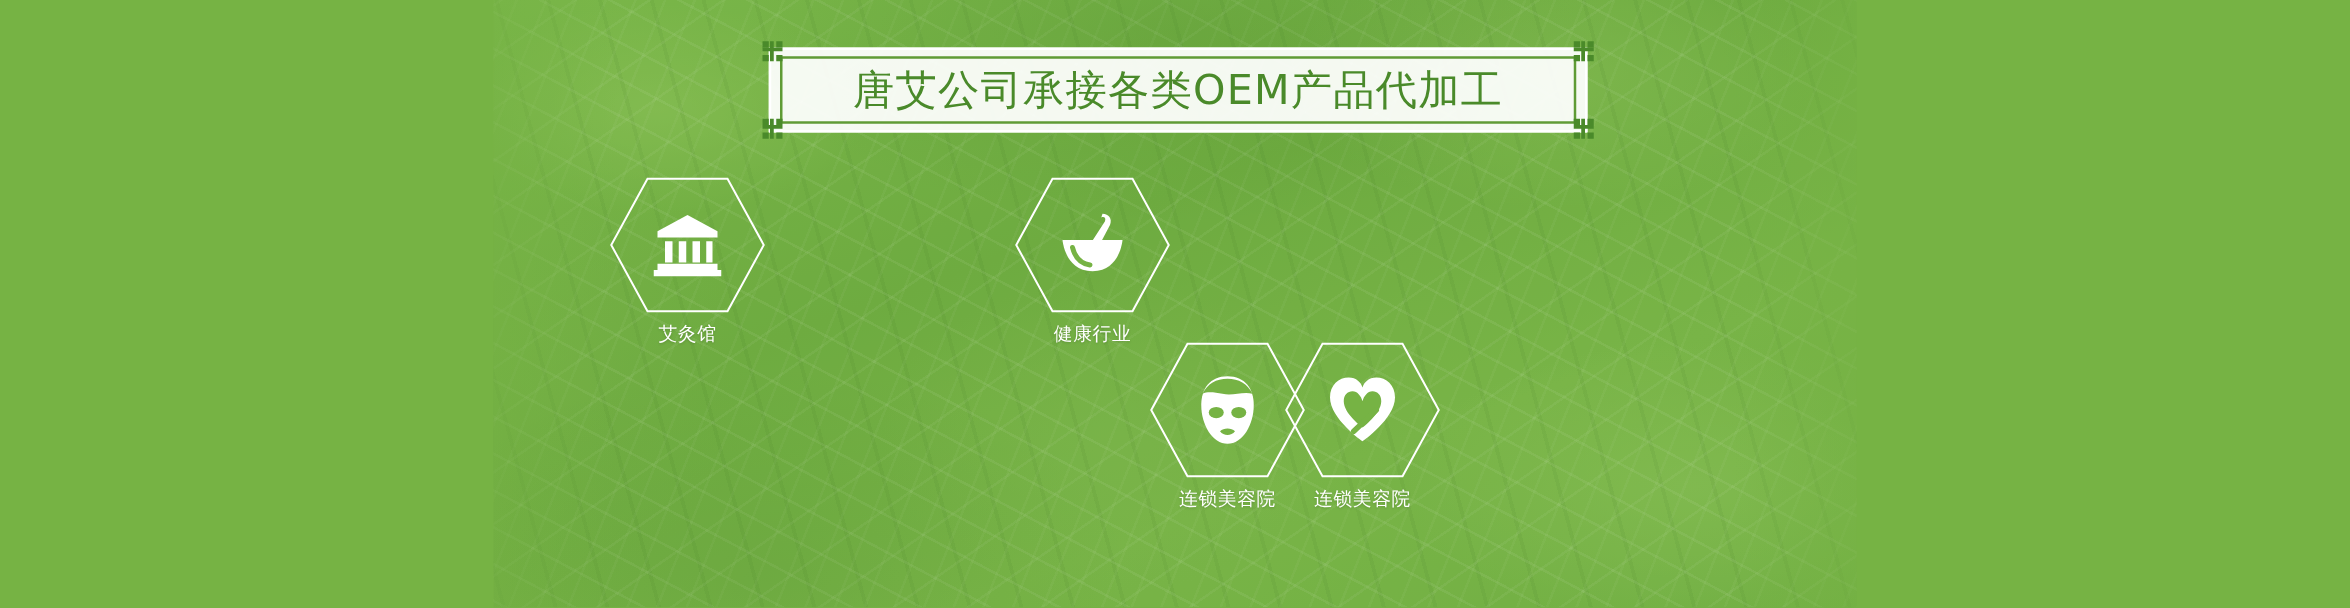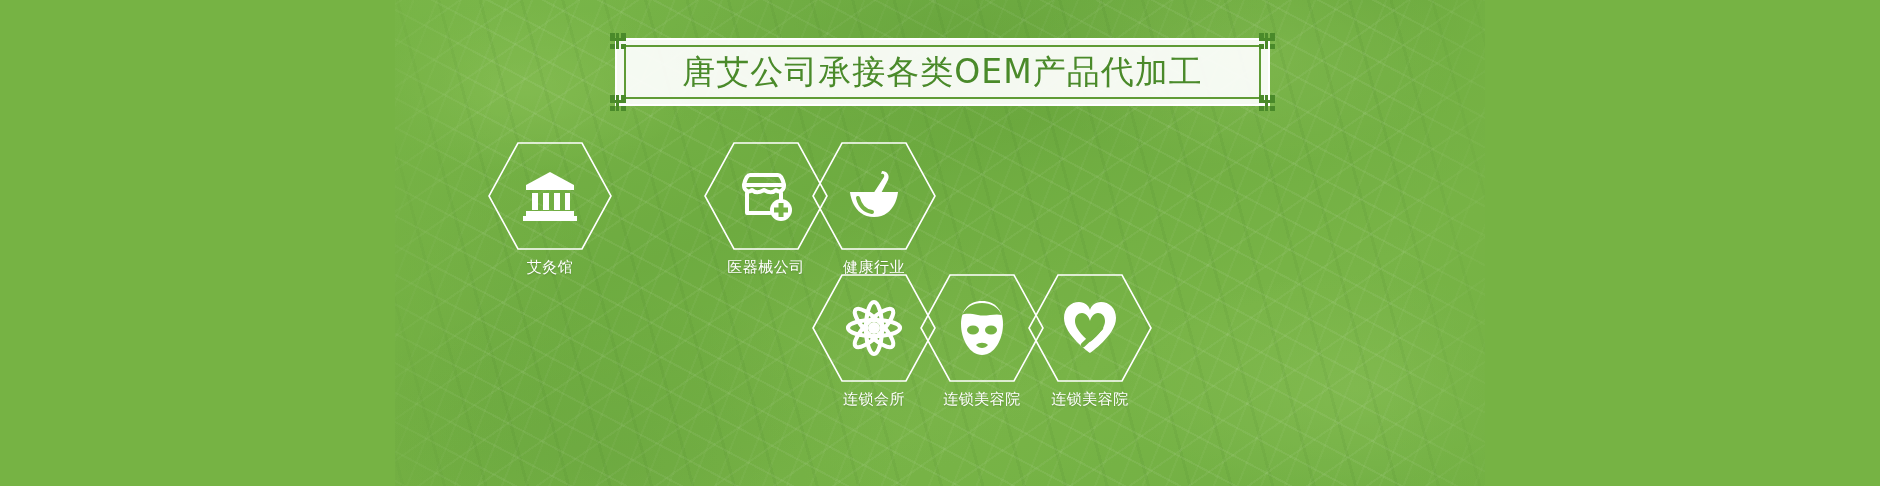--- a/index.html
+++ b/index.html
@@ -179,79 +179,39 @@
             <rect x="4" y="41" width="48" height="5"></rect>
             <rect x="1" y="46" width="54" height="5"></rect>
           </g>
         </svg>
       </span>
     </div>
     <div class="hex-label">艾灸馆</div>
   </div>
 
 
-  <div class="hex-cell" style="left:702px; top:140px;">
-    <div class="hex">
-      <svg class="frame" width="128" height="112" viewBox="0 0 128 112" aria-hidden="true">
-        <polygon points="32,3 96,3 125,56 96,109 32,109 3,56" fill="none" stroke="#ffffff" stroke-width="1.6"></polygon>
-      </svg>
-      <span class="glyph">
-        <svg width="58" height="54" viewBox="0 0 58 54">
-          <g fill="none" stroke="#ffffff" stroke-width="4" stroke-linejoin="round" stroke-linecap="round">
-            <path d="M7 16 C7 16 9 6 13 6 L41 6 C45 6 47 16 47 16 Z"></path>
-            <path d="M7 16 C7 22 12 24 15 21 C18 24 22 24 27 21 C32 24 36 24 39 21 C42 24 47 22 47 16"></path>
-            <path d="M10 24 L10 44 L33 44"></path>
-            <path d="M44 24 L44 30"></path>
-          </g>
-          <circle cx="44" cy="41" r="11" fill="#ffffff"></circle>
-          <rect x="41.5" y="34" width="5" height="14" fill="#76b344"></rect>
-          <rect x="37" y="38.5" width="14" height="5" fill="#76b344"></rect>
-        </svg>
-      </span>
-    </div>
-    <div class="hex-label">医器械公司</div>
-  </div>
 
   <div class="hex-cell" style="left:810px; top:140px;">
     <div class="hex">
       <svg class="frame" width="128" height="112" viewBox="0 0 128 112" aria-hidden="true">
         <polygon points="32,3 96,3 125,56 96,109 32,109 3,56" fill="none" stroke="#ffffff" stroke-width="1.6"></polygon>
       </svg>
       <span class="glyph">
         <svg width="56" height="54" viewBox="0 0 56 54">
           <g fill="#ffffff">
             <path d="M36 2 C41 2 44 6 42 11 L33 28 L27 25 L38 8 C39 5 37 4 35 5 Z"></path>
             <path d="M4 23 L52 23 C52 23 50 48 28 48 C6 48 4 23 4 23 Z"></path>
           </g>
           <path d="M12 29 C14 37 19 42 26 43" fill="none" stroke="#76b344" stroke-width="4" stroke-linecap="round"></path>
         </svg>
       </span>
     </div>
     <div class="hex-label">健康行业</div>
   </div>
 
-  <div class="hex-cell" style="left:810px; top:272px;">
-    <div class="hex">
-      <svg class="frame" width="128" height="112" viewBox="0 0 128 112" aria-hidden="true">
-        <polygon points="32,3 96,3 125,56 96,109 32,109 3,56" fill="none" stroke="#ffffff" stroke-width="1.6"></polygon>
-      </svg>
-      <span class="glyph">
-        <svg width="58" height="58" viewBox="0 0 58 58">
-          <g fill="none" stroke="#ffffff" stroke-width="4.2">
-            <ellipse cx="29" cy="29" rx="8" ry="26"></ellipse>
-            <ellipse cx="29" cy="29" rx="8" ry="26" transform="rotate(45 29 29)"></ellipse>
-            <ellipse cx="29" cy="29" rx="8" ry="26" transform="rotate(90 29 29)"></ellipse>
-            <ellipse cx="29" cy="29" rx="8" ry="26" transform="rotate(135 29 29)"></ellipse>
-          </g>
-          <circle cx="29" cy="29" r="6" fill="#ffffff"></circle>
-        </svg>
-      </span>
-    </div>
-    <div class="hex-label">连锁会所</div>
-  </div>
 
   <div class="hex-cell" style="left:918px; top:272px;">
     <div class="hex">
       <svg class="frame" width="128" height="112" viewBox="0 0 128 112" aria-hidden="true">
         <polygon points="32,3 96,3 125,56 96,109 32,109 3,56" fill="none" stroke="#ffffff" stroke-width="1.6"></polygon>
       </svg>
       <span class="glyph">
         <svg width="52" height="58" viewBox="0 0 52 58">
           <path d="M26 2 C12 2 5 12 5 25 C5 41 14 56 26 56 C38 56 47 41 47 25 C47 12 40 2 26 2 Z" fill="#ffffff"></path>
           <path d="M6 16 C10 8 17 4 26 4 C35 4 42 8 46 16 C38 14 30 18 22 16 C16 15 10 14 6 16 Z" fill="#76b344"></path>

